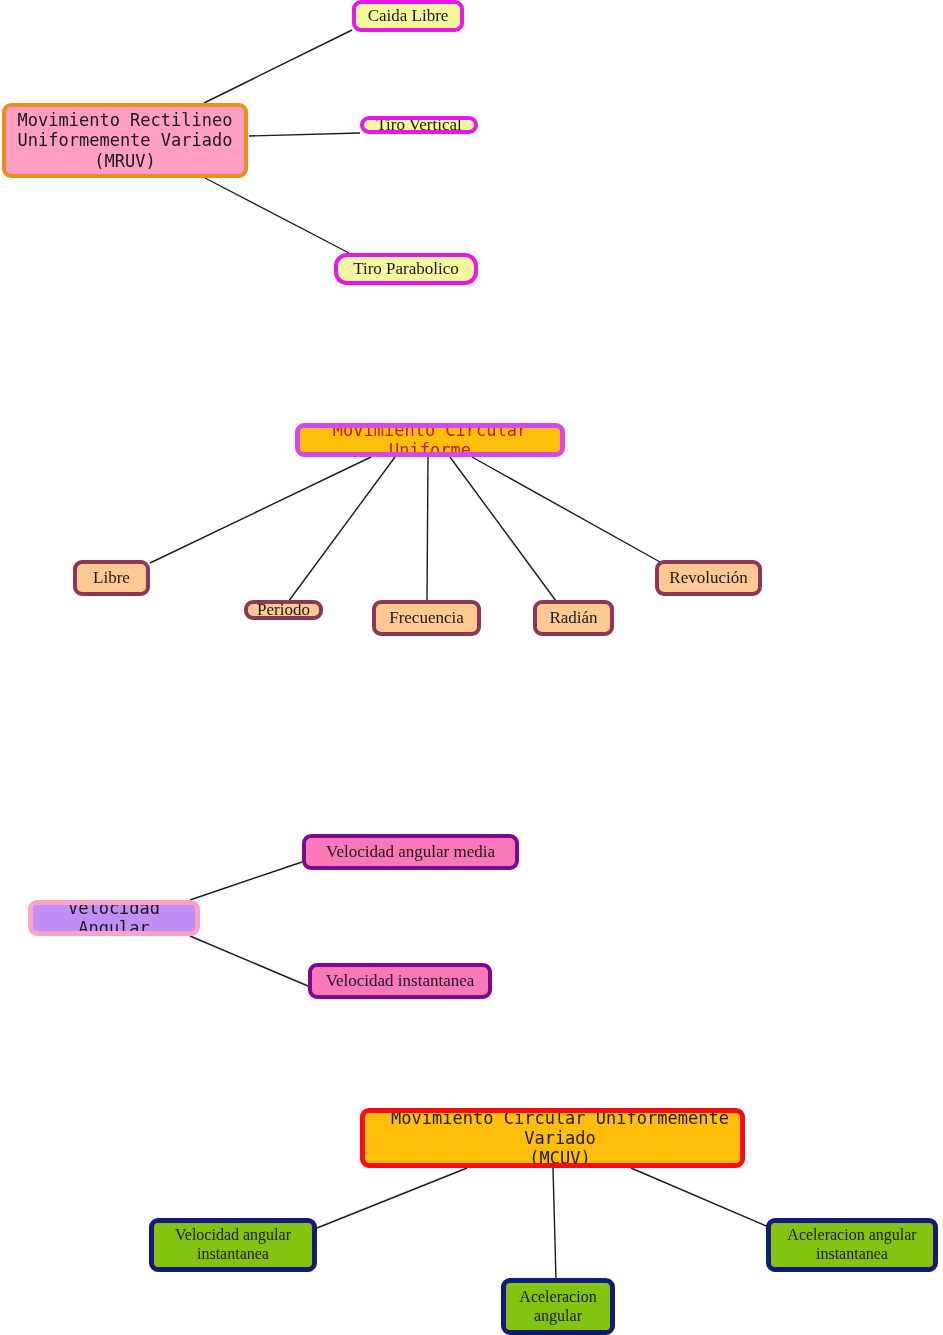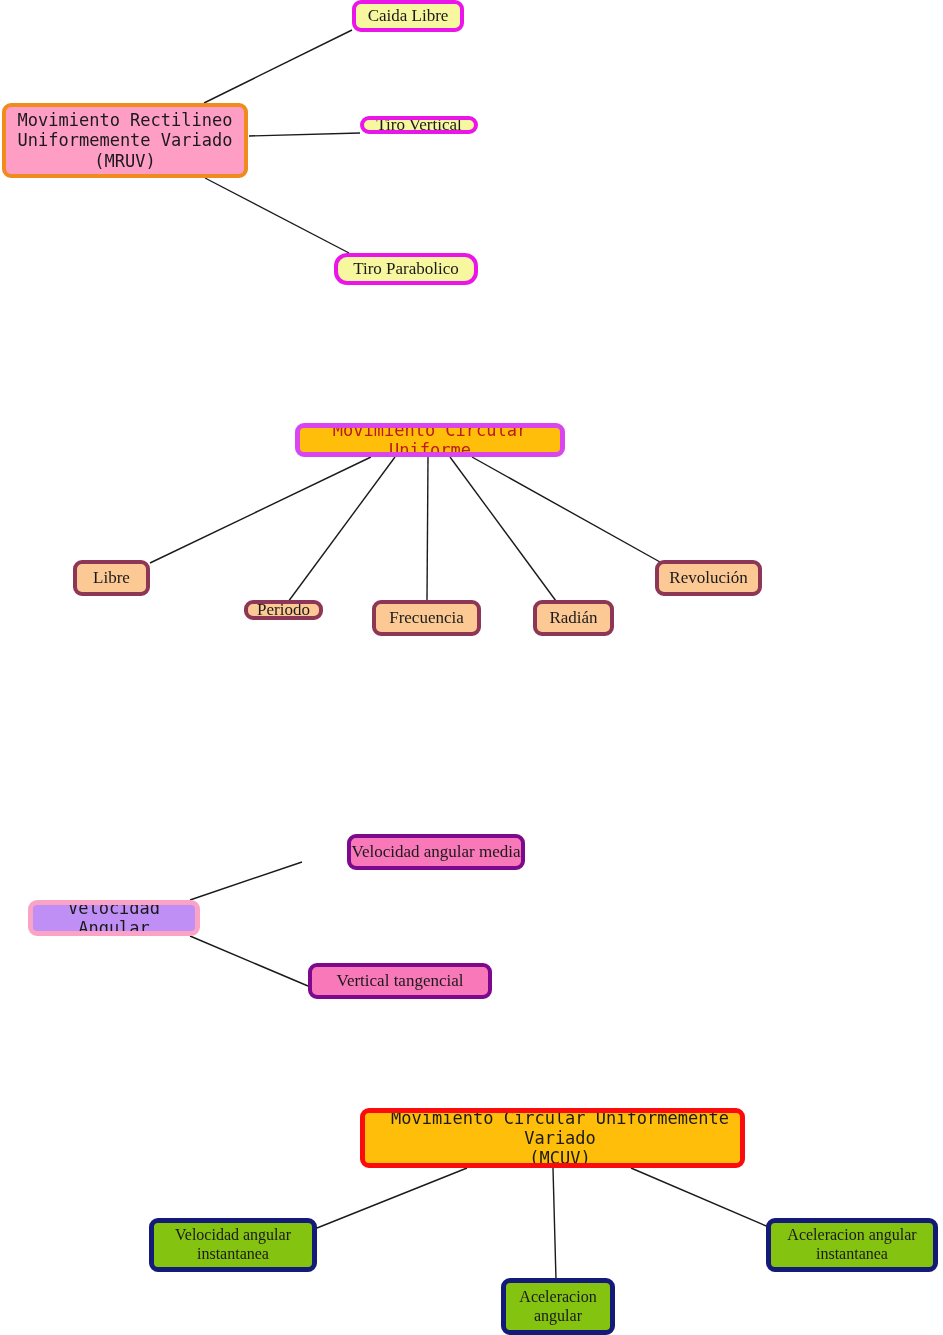--- a/index.html
+++ b/index.html
@@ -139,23 +139,23 @@
   <div class="node n-peach f-serif" style="left:221px; top:600px; width:79px; height:20px;margin-left:23px;">Periodo</div>
 
   <div class="node n-peach f-serif" style="left:372px; top:600px; width:109px; height:36px;">Frecuencia</div>
 
   <div class="node n-peach f-serif" style="left:533px; top:600px; width:81px; height:36px;">Radián</div>
 
   <div class="node n-peach f-serif" style="left:655px; top:560px; width:107px; height:36px;">Revolución</div>
 
   <div class="node n-va f-mono" style="left:28px; top:900px; width:172px; height:36px;">Velocidad Angular</div>
 
-  <div class="node n-pink f-serif" style="left:302px; top:834px; width:178px; height:36px;margin-left:45px;">Velocidad angular media</div>
+  <div class="node n-pink f-serif" style="left:302px; top:834px; width:217px; height:36px;">Velocidad angular media</div>
 
-  <div class="node n-pink f-serif" style="left:308px; top:963px; width:184px; height:36px;">Vertical tangencial</div>
+  <div class="node n-pink f-serif" style="left:308px; top:963px; width:184px; height:36px;">Velocidad instantanea</div>
 
   <div class="node n-mcuv f-mono" style="left:360px; top:1108px; width:385px; height:60px;padding-left:15px;">Movimiento Circular Uniformemente Variado
 (MCUV)</div>
 
   <div class="node n-green f-serif-sm" style="left:149px; top:1218px; width:168px; height:54px;">Velocidad angular
 instantanea</div>
 
   <div class="node n-green f-serif-sm" style="left:501px; top:1278px; width:114px; height:57px;">Aceleracion
 angular</div>
 

